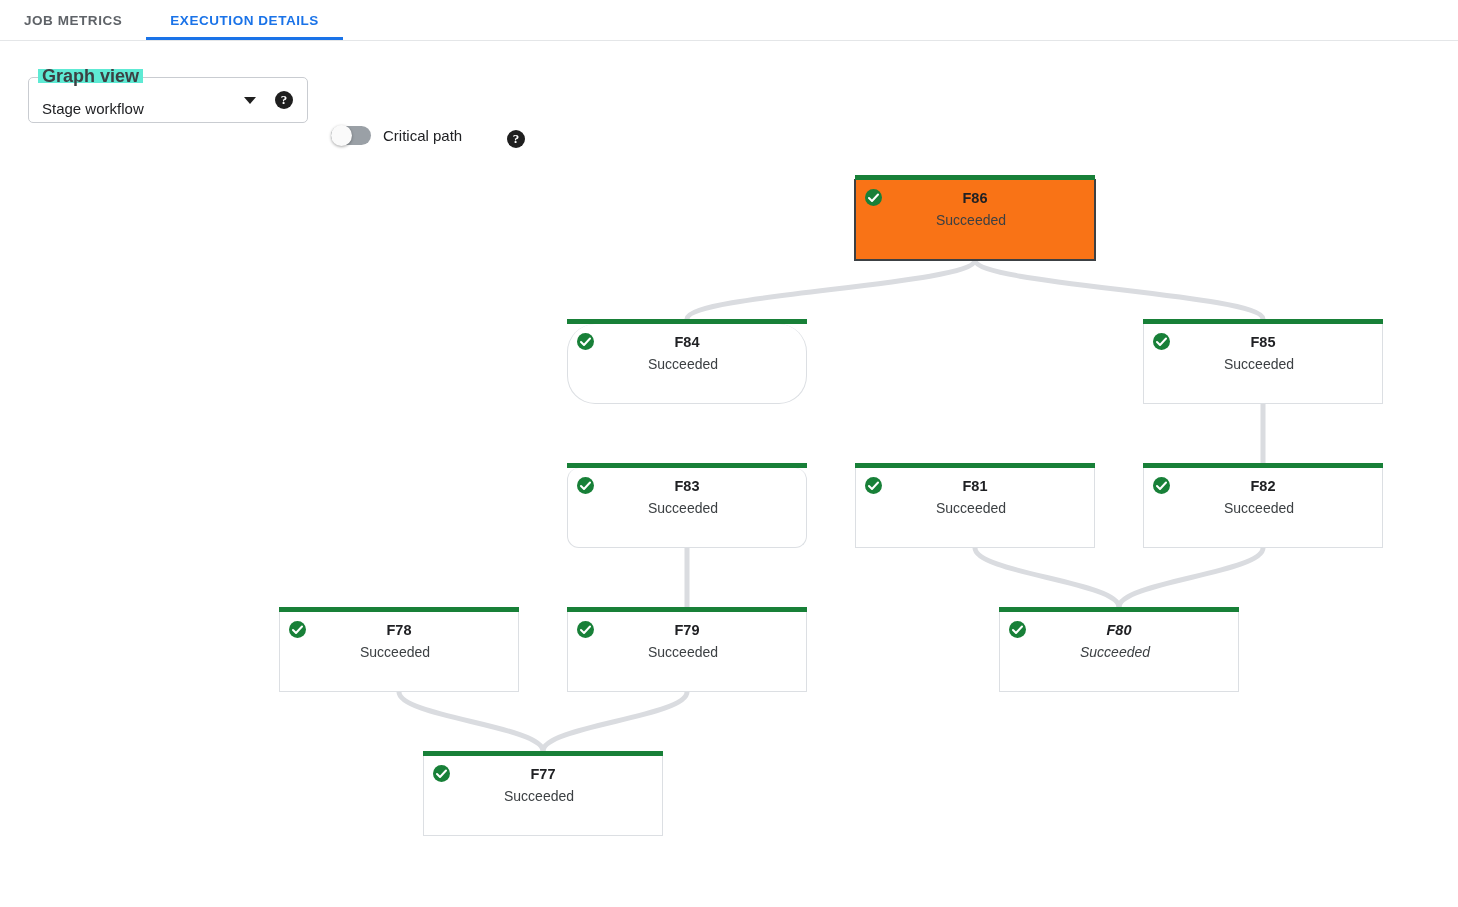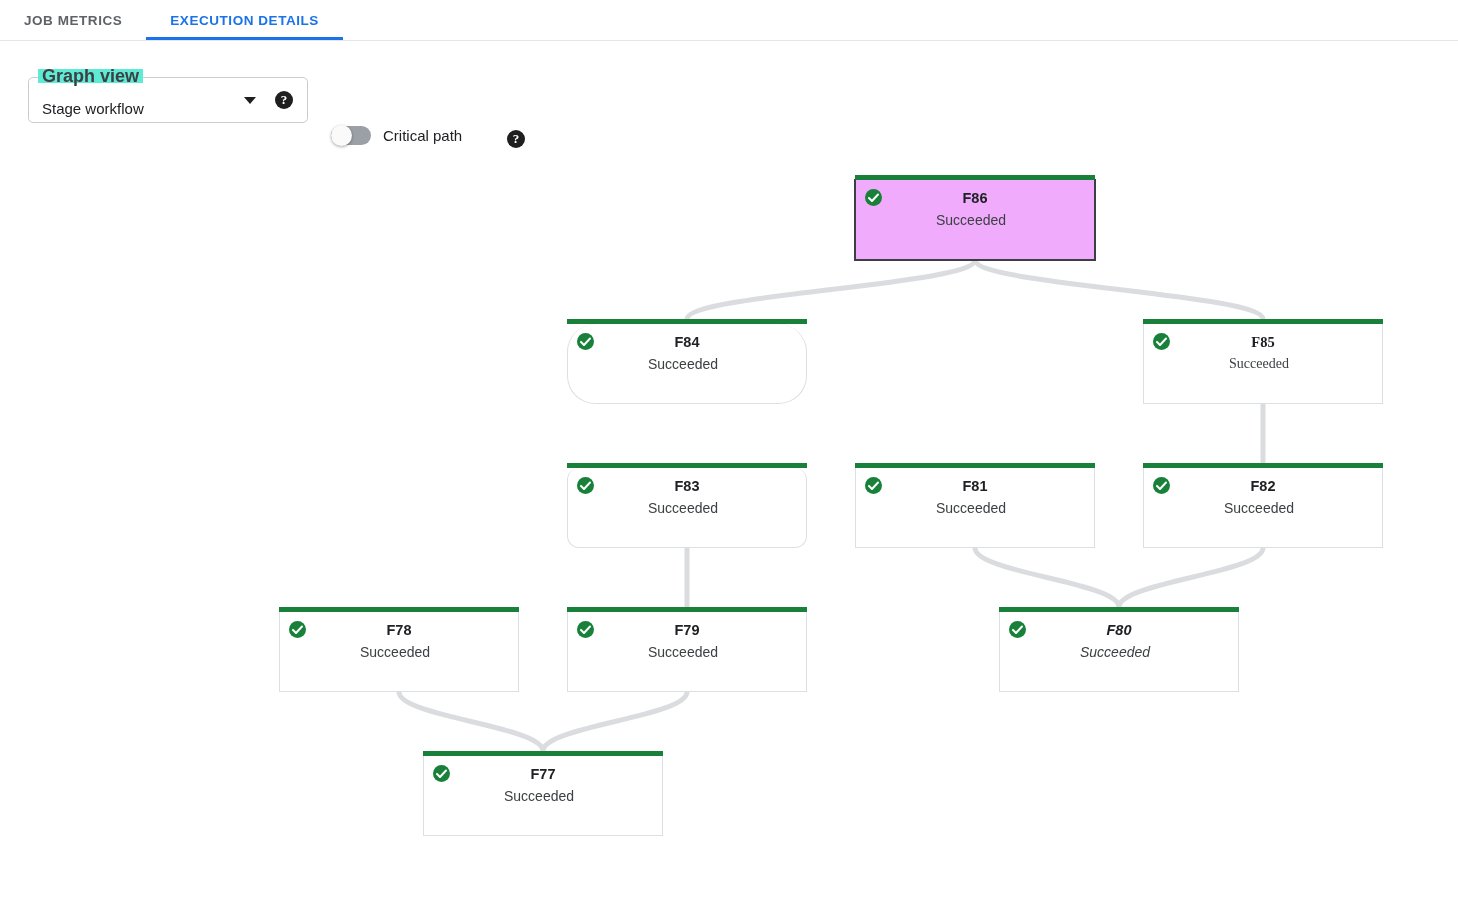--- a/index.html
+++ b/index.html
@@ -142,21 +142,21 @@
     border-top: none;
     cursor: pointer;
   }
   .node .topbar {
     position: absolute;
     left: -1px; right: -1px; top: -5px;
     height: 5px;
     background: #188038;
   }
   .node.selected {
-    background: #f0abfc;
+    background: #f97316;
     border: 1px solid #3c4043;
     border-top: none;
     box-shadow: 0 0 0 1px #3c4043;
   }
   .node.selected .topbar { top: -5px; }
 
   .node .status-icon {
     position: absolute;
     left: 9px; top: 9px;
     width: 17px; height: 17px;
@@ -240,21 +240,21 @@
       <div class="node" style="left: 567px; top: 188px; border-radius: 28px;">
         <div class="topbar"></div>
         <div class="status-icon">
           <svg width="11" height="10" viewBox="0 0 11 10">
             <path d="M1 5 L4 8 L10 1.5" stroke="#ffffff" stroke-width="2" fill="none" stroke-linecap="round" stroke-linejoin="round"></path>
           </svg>
         </div>
         <div class="title">F84</div>
         <div class="subtitle">Succeeded</div>
       </div>
-      <div class="node" style="left: 1143px; top: 188px; font-family: Liberation Serif, serif;">
+      <div class="node" style="left: 1143px; top: 188px;">
         <div class="topbar"></div>
         <div class="status-icon">
           <svg width="11" height="10" viewBox="0 0 11 10">
             <path d="M1 5 L4 8 L10 1.5" stroke="#ffffff" stroke-width="2" fill="none" stroke-linecap="round" stroke-linejoin="round"></path>
           </svg>
         </div>
         <div class="title">F85</div>
         <div class="subtitle">Succeeded</div>
       </div>
       <div class="node" style="left: 567px; top: 332px; border-radius: 12px;">

